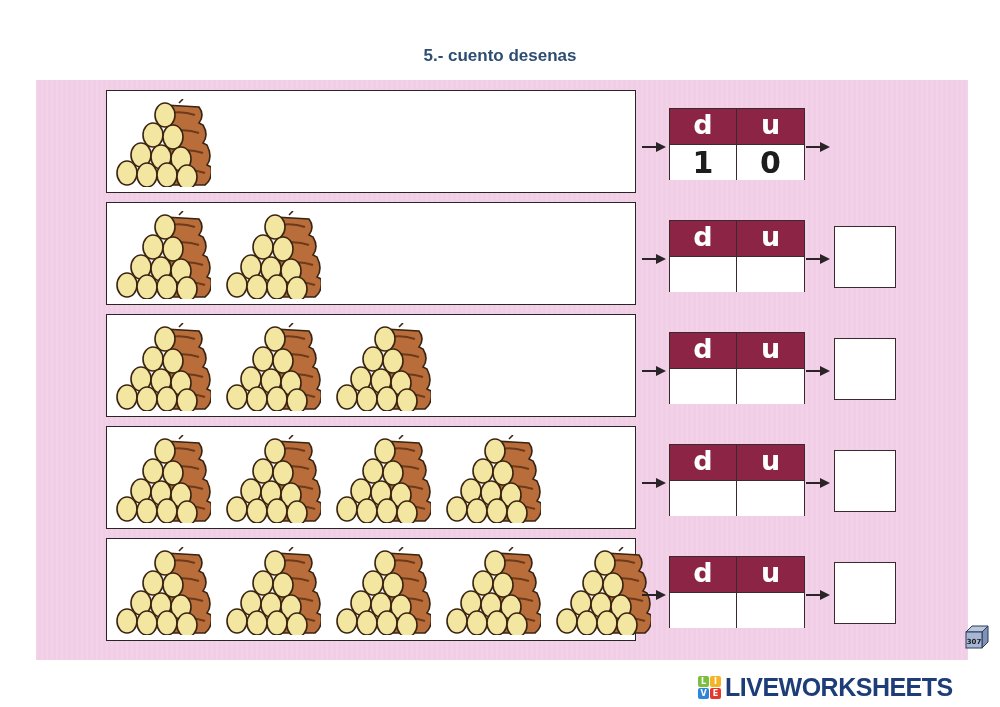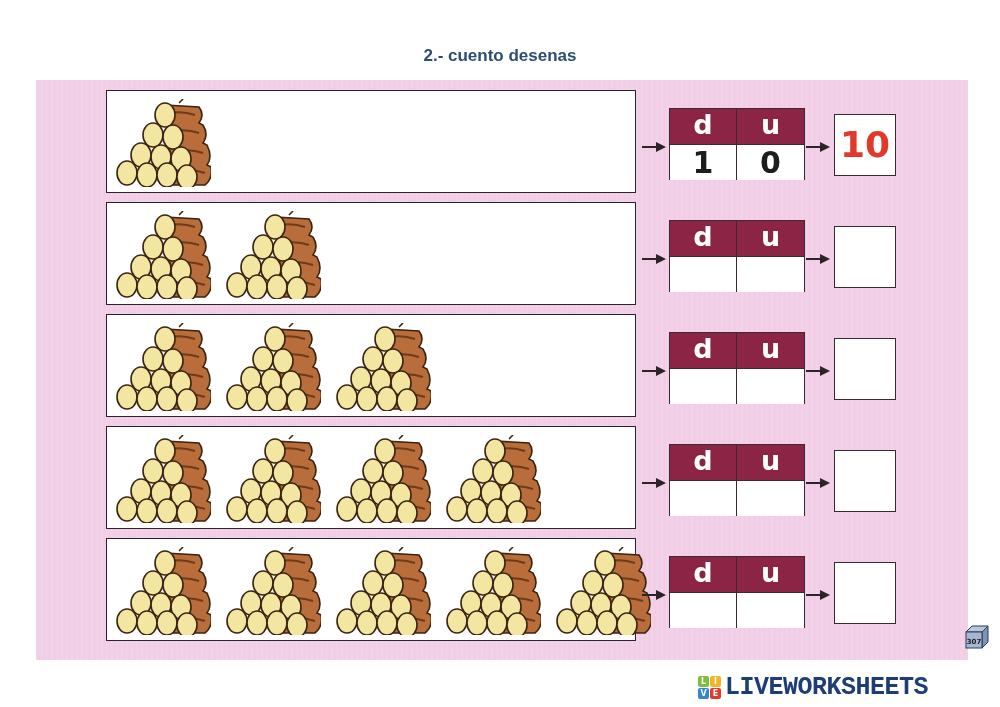--- a/index.html
+++ b/index.html
@@ -15,26 +15,26 @@
   .du .hd{position:absolute;top:0;height:35px;width:66px;background:#8c2446;color:#fff;font-family:"DejaVu Sans",sans-serif;font-weight:bold;font-size:27px;line-height:32px;text-align:center;}
   .du .bd{position:absolute;top:35px;height:35px;width:66px;background:#fff;color:#1d1d1d;font-family:"DejaVu Sans",sans-serif;font-weight:bold;font-size:30px;line-height:36px;text-align:center;}
   .du .c1{left:0;border-right:1.5px solid #3a2a2e;}
   .du .c2{left:67px;width:67px;}
   .du .bd.c1,.du .bd.c2{border-top:1.5px solid #3a2a2e;}
   .ans{position:absolute;left:798px;width:60px;height:60px;border:1.5px solid #3a2a2e;background:#fff;color:#e2392b;font-family:"DejaVu Sans",sans-serif;font-weight:bold;font-size:36px;line-height:60px;text-align:center;}
   .cube{position:absolute;left:928px;top:544px;width:26px;height:26px;}
   .brand{position:absolute;left:698px;top:673px;display:flex;align-items:center;gap:4px;}
   .brand-logo{display:grid;grid-template-columns:11px 11px;grid-template-rows:11px 11px;gap:1px;}
   .brand-logo span{font-family:"DejaVu Sans",sans-serif;font-weight:bold;font-size:8px;line-height:11px;text-align:center;color:#fff;border-radius:2px;}
-  .brand-text{font-family:Liberation Mono, monospace;font-weight:bold;font-size:25px;color:#1d3d78;letter-spacing:-0.5px;}
+  .brand-text{font-family:Liberation Sans, sans-serif;font-weight:bold;font-size:25px;color:#1d3d78;letter-spacing:-0.5px;}
 </style>
 </head>
 <body>
 
-<div class="title">2.- cuento desenas</div>
+<div class="title">5.- cuento desenas</div>
 
 <div class="sheet" id="sheet">
     <div class="row" style="top: 10px;">
       <div class="logs">
   <svg class="logpile" viewBox="0 0 98 88">
     <g stroke="#3a2412" stroke-width="1.6">
       <path d="M52 6 L86 8 Q92 16 86 24 L90 26 Q96 36 90 44 L94 46 Q100 58 94 66 L98 68 Q100 80 92 86 L60 86 Z" fill="#b86d3a"></path>
       <path d="M58 14 Q70 12 82 16 M62 32 Q74 30 86 34 M66 52 Q78 50 90 54 M70 72 Q80 70 92 74" fill="none" stroke="#6e3a1a" stroke-width="2"></path>
       <path d="M66 4 L70 0" fill="none"></path>
     </g>
@@ -60,21 +60,20 @@
     <div class="du" style="top: 28px;">
       <div class="hd c1">d</div>
       <div class="hd c2">u</div>
       <div class="bd c1">1</div>
       <div class="bd c2">0</div>
     </div>
     <div class="arrow" style="left: 770px; top: 57px;"><svg viewBox="0 0 24 10" width="24" height="10">
         <line x1="0" y1="5" x2="16" y2="5" stroke="#2b2426" stroke-width="2"></line>
         <polygon points="14,0 24,5 14,10" fill="#2b2426"></polygon>
       </svg></div>
-    <div class="ans" style="top: 34px;">10</div>
     <div class="row" style="top: 122px;">
       <div class="logs">
   <svg class="logpile" viewBox="0 0 98 88">
     <g stroke="#3a2412" stroke-width="1.6">
       <path d="M52 6 L86 8 Q92 16 86 24 L90 26 Q96 36 90 44 L94 46 Q100 58 94 66 L98 68 Q100 80 92 86 L60 86 Z" fill="#b86d3a"></path>
       <path d="M58 14 Q70 12 82 16 M62 32 Q74 30 86 34 M66 52 Q78 50 90 54 M70 72 Q80 70 92 74" fill="none" stroke="#6e3a1a" stroke-width="2"></path>
       <path d="M66 4 L70 0" fill="none"></path>
     </g>
     <g fill="#f3e6a0" stroke="#3a2412" stroke-width="1.6">
       <ellipse cx="52" cy="16" rx="10" ry="12"></ellipse>

